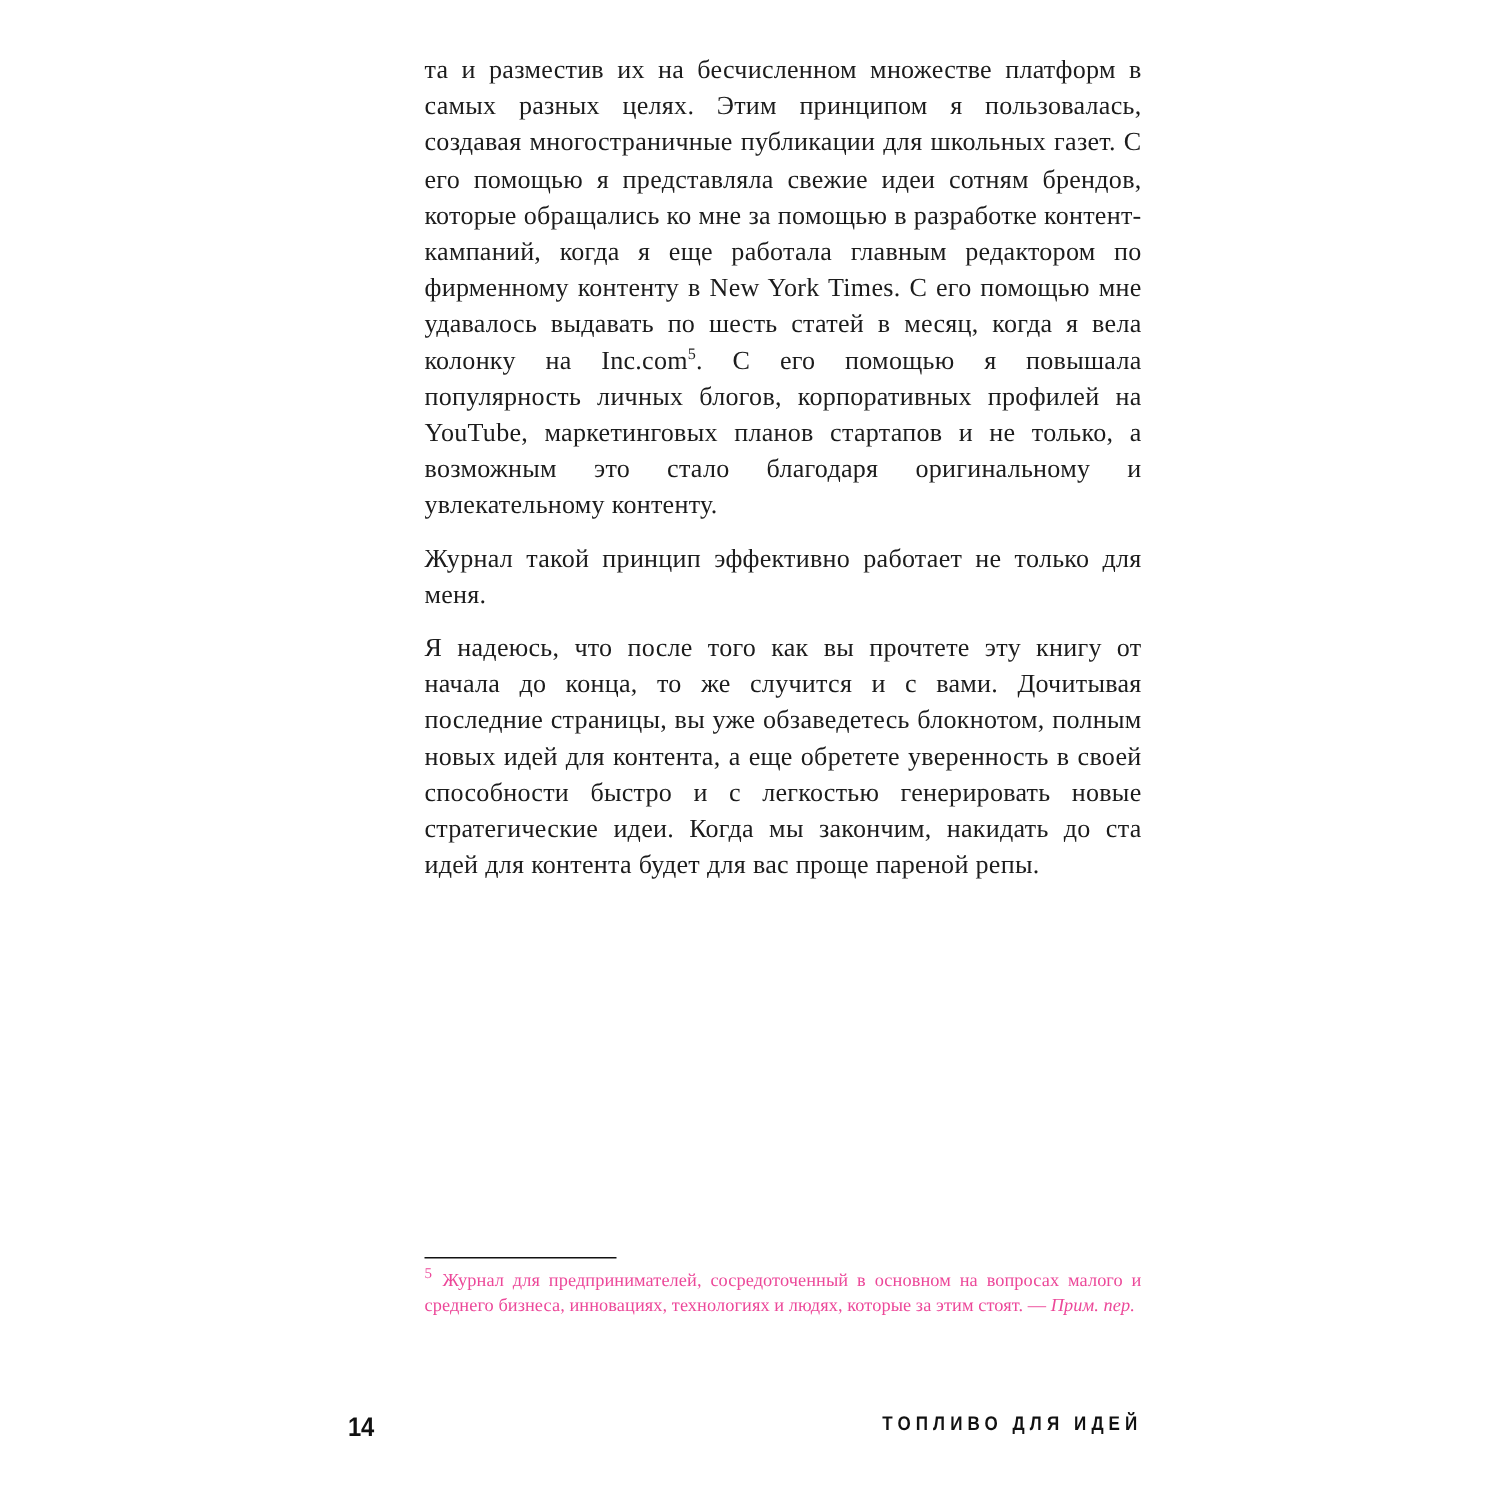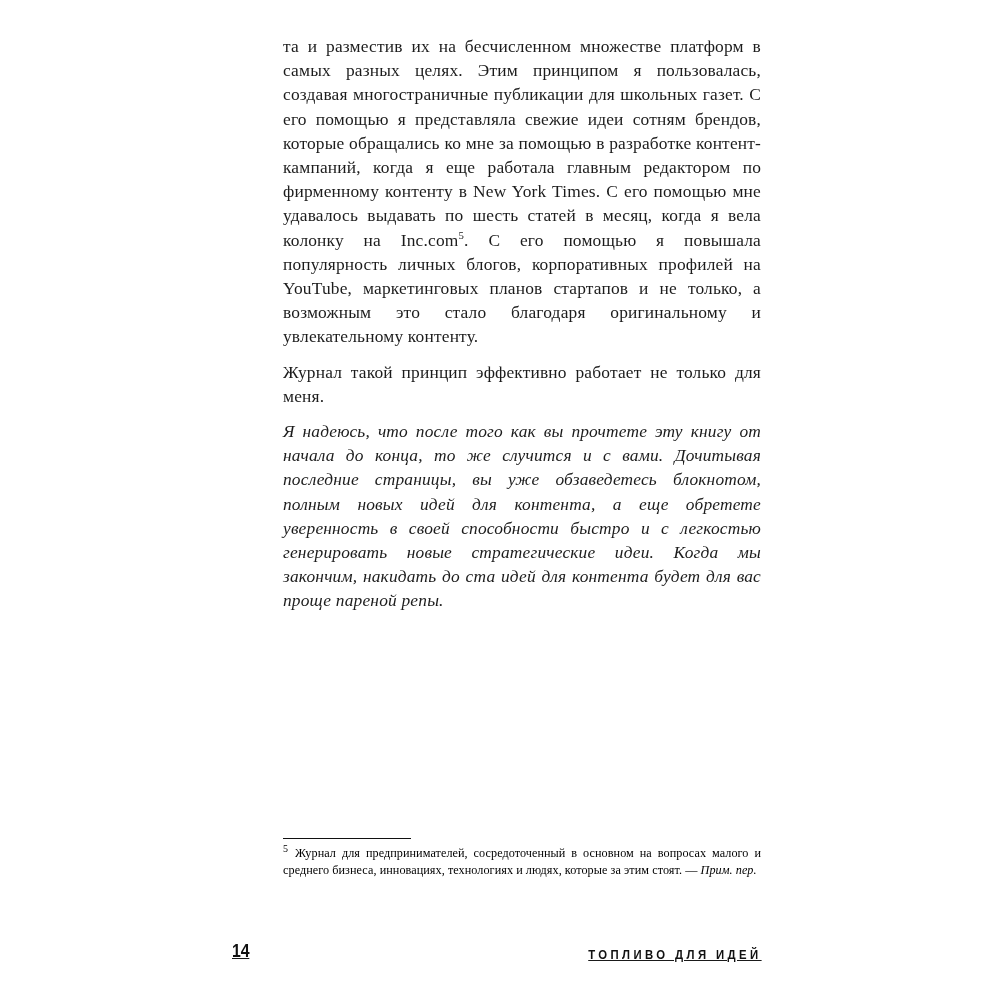--- a/index.html
+++ b/index.html
@@ -36,21 +36,21 @@
     margin: 0 0 11px 0;
     font-size: 17.4px;
     line-height: 24.2px;
     text-align: justify;
     text-justify: inter-word;
     hyphens: manual;
     letter-spacing: 0.01em;
     word-spacing: 0.005em;
     color: #1c1c1c;
   }
-  .para:last-child { margin-bottom: 0; font-style: italic; }
+  .para:last-child { margin-bottom: 0; }
 
   .para.p-last { text-align: justify; }
 
   sup.fn-ref {
     font-size: 0.62em;
     vertical-align: super;
     line-height: 0;
   }
 
   
@@ -64,43 +64,42 @@
     width: 128px;
     height: 0;
     border-top: 1.4px solid #111;
     margin: 0 0 6px 0;
   }
   .footnote-text {
     margin: 0;
     font-size: 12.2px;
     line-height: 17.2px;
     text-align: justify;
-    color: #000000;
+    color: #ec4899;
     letter-spacing: 0.005em;
   }
   .footnote-text sup.fn-mark {
     font-size: 0.82em;
     vertical-align: super;
     line-height: 0;
     margin-right: 1px;
   }
   .footnote-text .ital {
     font-style: italic;
   }
 
   
   .footer {
     position: absolute;
     left: 232px;
     top: 941px;
     width: 530px;
     display: flex;
-    align-items: flex-end;
+    align-items: flex-start;
     justify-content: space-between;
-    text-decoration: underline;
   }
   .folio {
     font-family: "Liberation Sans", "DejaVu Sans", sans-serif;
     font-weight: 700;
     font-size: 18px;
     letter-spacing: -0.01em;
     color: #111;
     transform: scaleX(0.88);
     transform-origin: left center;
   }

